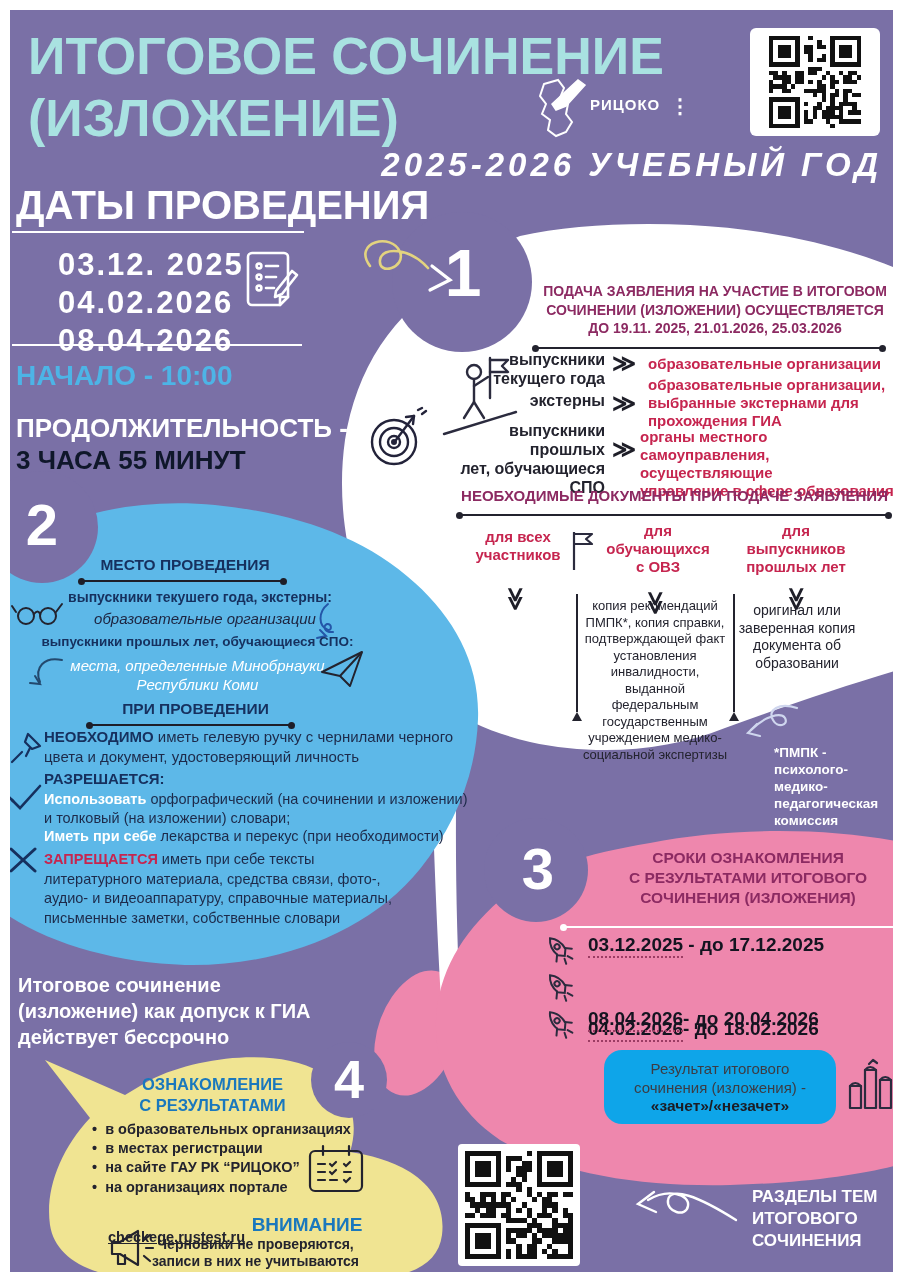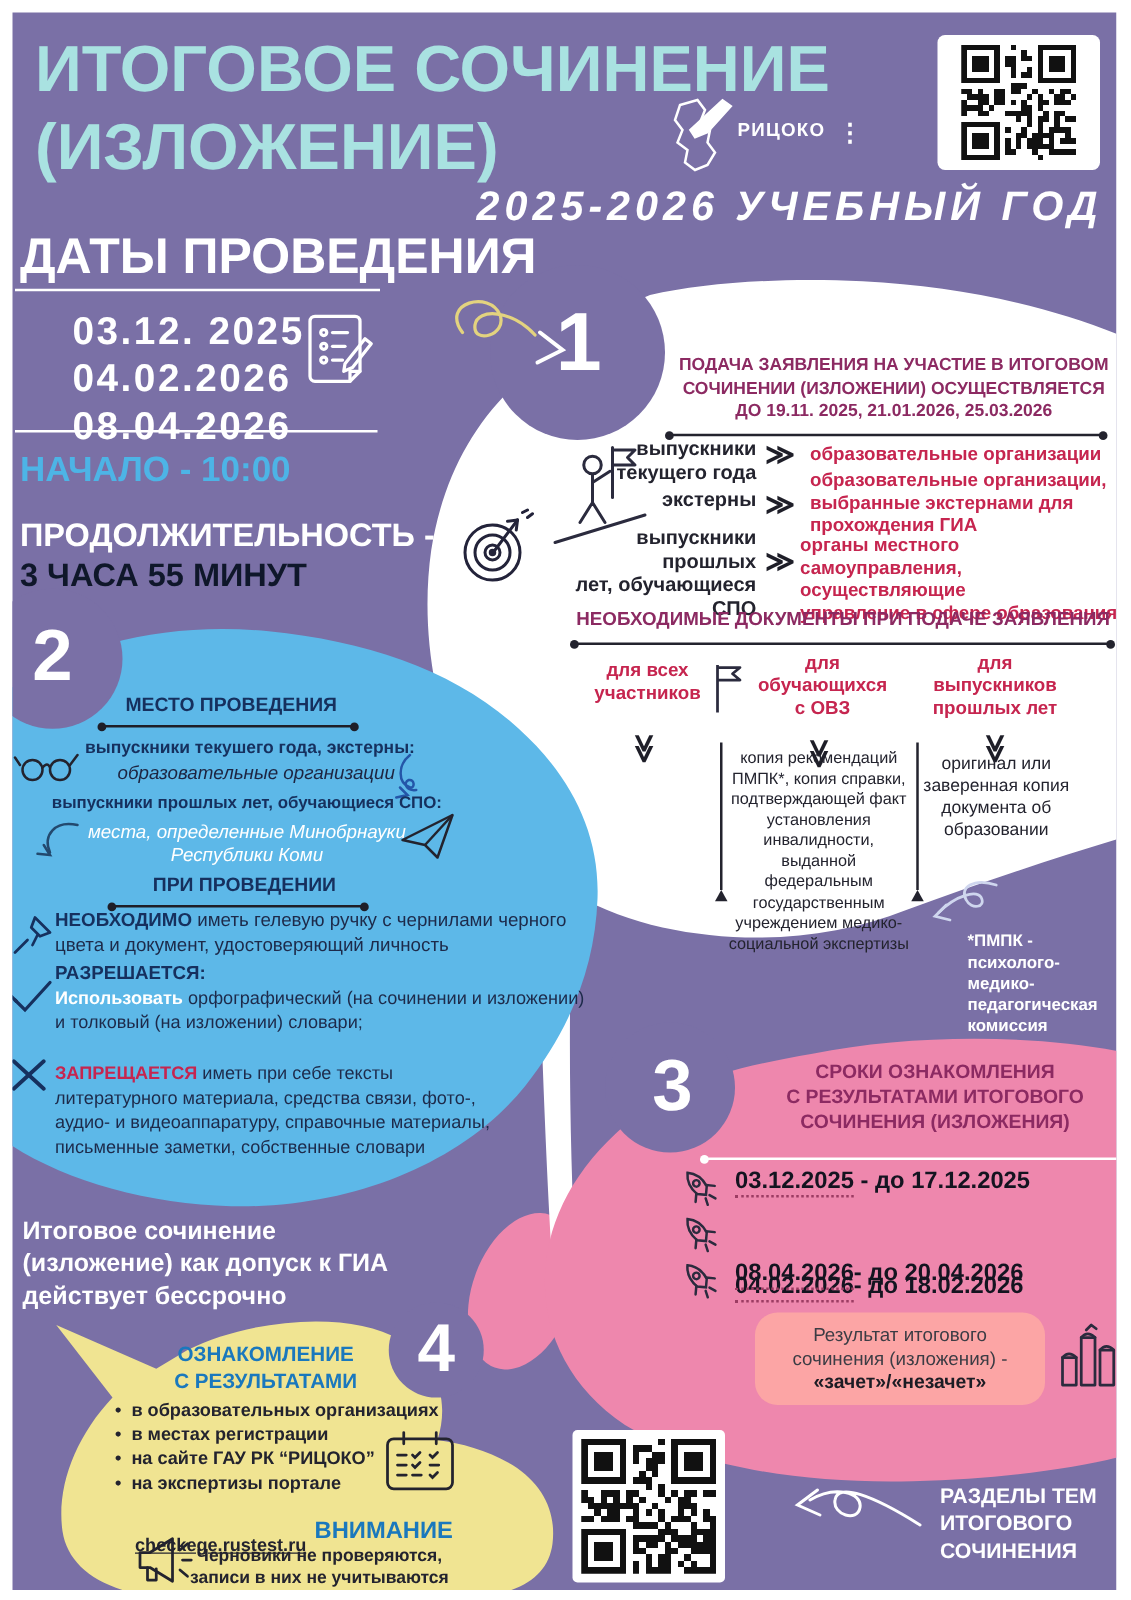--- a/index.html
+++ b/index.html
@@ -23,21 +23,21 @@
   .dotline{height:2px;background:#23232e;}
   .dotline::before,.dotline::after{content:"";position:absolute;width:7px;height:7px;border-radius:50%;background:inherit;top:-2.5px;}
   .dotline::before{left:-2px;}
   .dotline::after{right:-2px;}
   .dotline.wh{background:#fff;}
   .chev{font-weight:bold;color:#1e1e28;font-size:23px;letter-spacing:-3px;}
   .chevdn{display:inline-block;transform:rotate(90deg);transform-origin:center;}
   .vline{width:2px;background:#23232e;}
   .tri{width:0;height:0;border-left:5px solid transparent;border-right:5px solid transparent;border-bottom:9px solid #23232e;}
   .datedot{border-bottom:2px dotted #9c3c63;padding-bottom:1px;}
-  .graybox{background:#fca5a5;border-radius:18px;}
+  .graybox{background:#0ea5e9;border-radius:18px;}
   .qrbox{background:#fff;border-radius:6px;}
   svg{display:block;}
 </style>
 </head>
 <body>
 
 <div id="poster">
 <div id="bg">
 <div id="content">
 
@@ -407,20 +407,23 @@
   <span class="a" style="left:6px;top:780px;">
     <svg width="38" height="32" viewBox="0 0 38 32" fill="none" stroke="#16305e" stroke-width="2.6" stroke-linecap="round">
       <path d="M6 20 l8 8 L34 6"></path>
             <path d="M2 16 l5 5"></path>
     </svg>
   </span>
   <div class="a b navy" style="left:44px;top:770px;font-size:15px;">РАЗРЕШАЕТСЯ:</div>
   <div class="a" style="left:44px;top:790px;width:428px;font-size:14.5px;line-height:18.5px;color:#1d2a4a;">
     <b class="white">Использовать</b><span class="pre"> орфографический (на сочинении и изложении)
 и толковый (на изложении) словари;</span>
+  </div>
+  <div class="a" style="left:44px;top:828px;width:428px;font-size:14.5px;color:#1d2a4a;">
+    <b class="white">Иметь при себе</b><span> лекарства и перекус (при необходимости)</span>
   </div>
 
   <span class="a" style="left:4px;top:842px;">
     <svg width="38" height="36" viewBox="0 0 38 36" fill="none" stroke="#16305e" stroke-width="3" stroke-linecap="round">
       <path d="M7 7 L31 29"></path>
             <path d="M31 7 L7 29"></path>
     </svg>
   </span>
   <div class="a" style="left:44px;top:850px;width:430px;font-size:14.5px;line-height:19.5px;color:#1d2a4a;">
     <b class="crimson">ЗАПРЕЩАЕТСЯ</b><span class="pre"> иметь при себе тексты
@@ -654,21 +657,21 @@
 ИТОГОВОГО
 СОЧИНЕНИЯ</div>
 
   <div class="a b ctr pre" style="left:120px;top:1074px;width:185px;font-size:16.5px;line-height:21px;color:#1a78bd;">ОЗНАКОМЛЕНИЕ
 С РЕЗУЛЬТАТАМИ</div>
 
   <div class="a b dark" style="left:92px;top:1120px;font-size:14.5px;line-height:19.2px;">
     <div><span>•</span>&nbsp;&nbsp;<span>в образовательных организациях</span></div>
     <div><span>•</span>&nbsp;&nbsp;<span>в местах регистрации</span></div>
     <div><span>•</span>&nbsp;&nbsp;<span>на  сайте ГАУ РК “РИЦОКО”</span></div>
-    <div><span>•</span>&nbsp;&nbsp;<span>на экспертизы портале</span></div>
+    <div><span>•</span>&nbsp;&nbsp;<span>на организациях портале</span></div>
   </div>
   <div class="a b dark" style="left:108px;top:1197px;font-size:14.5px;text-decoration:underline;margin-top:32px;">checkege.rustest.ru</div>
 
   <span class="a" style="left:306px;top:1142px;">
     <svg width="60" height="54" viewBox="0 0 60 54" fill="none" stroke="#23232e" stroke-width="2.2" stroke-linecap="round">
       <rect x="4" y="9" width="52" height="40" rx="5"></rect>
       <path d="M17 4 v9 M43 4 v9"></path>
       <path d="M12 22 h7 M12 30 h7 M12 38 h7"></path>
       <path d="M24 22 l2 2 4 -4 M24 30 l2 2 4 -4 M24 38 h7"></path>
       <path d="M38 22 l2 2 4 -4 M38 30 h7 M38 38 l2 2 4 -4"></path>

